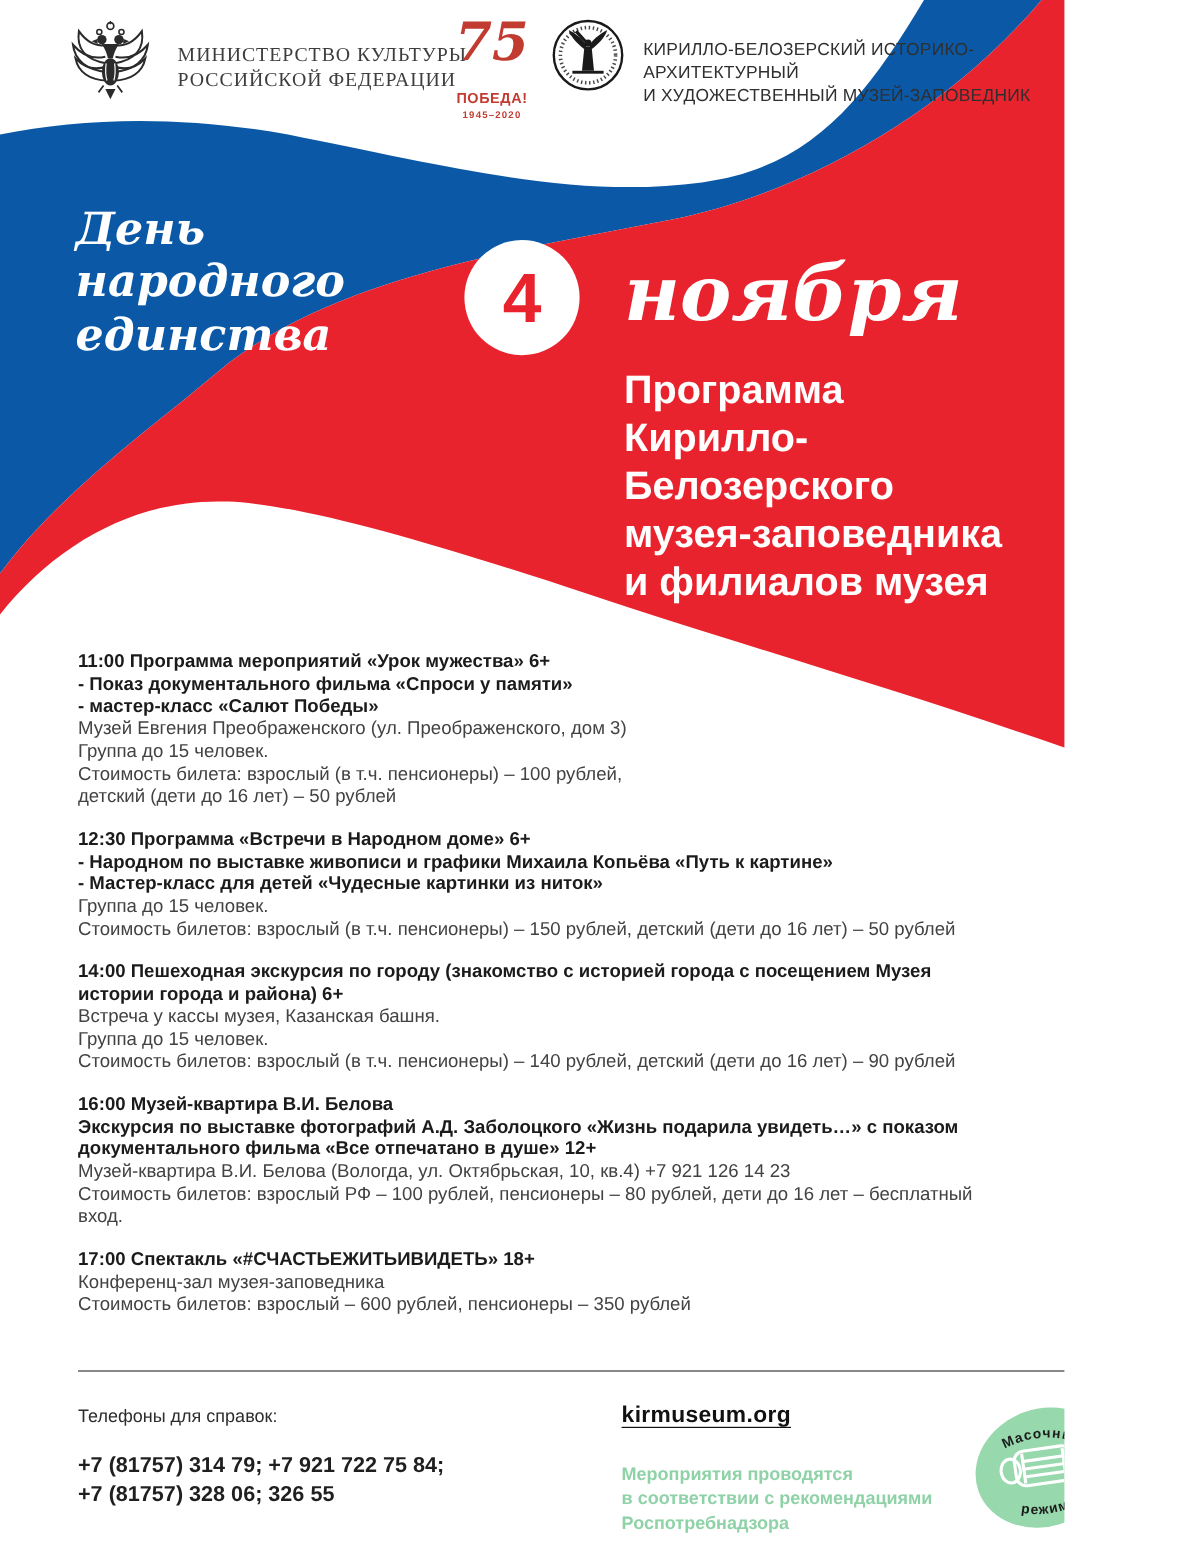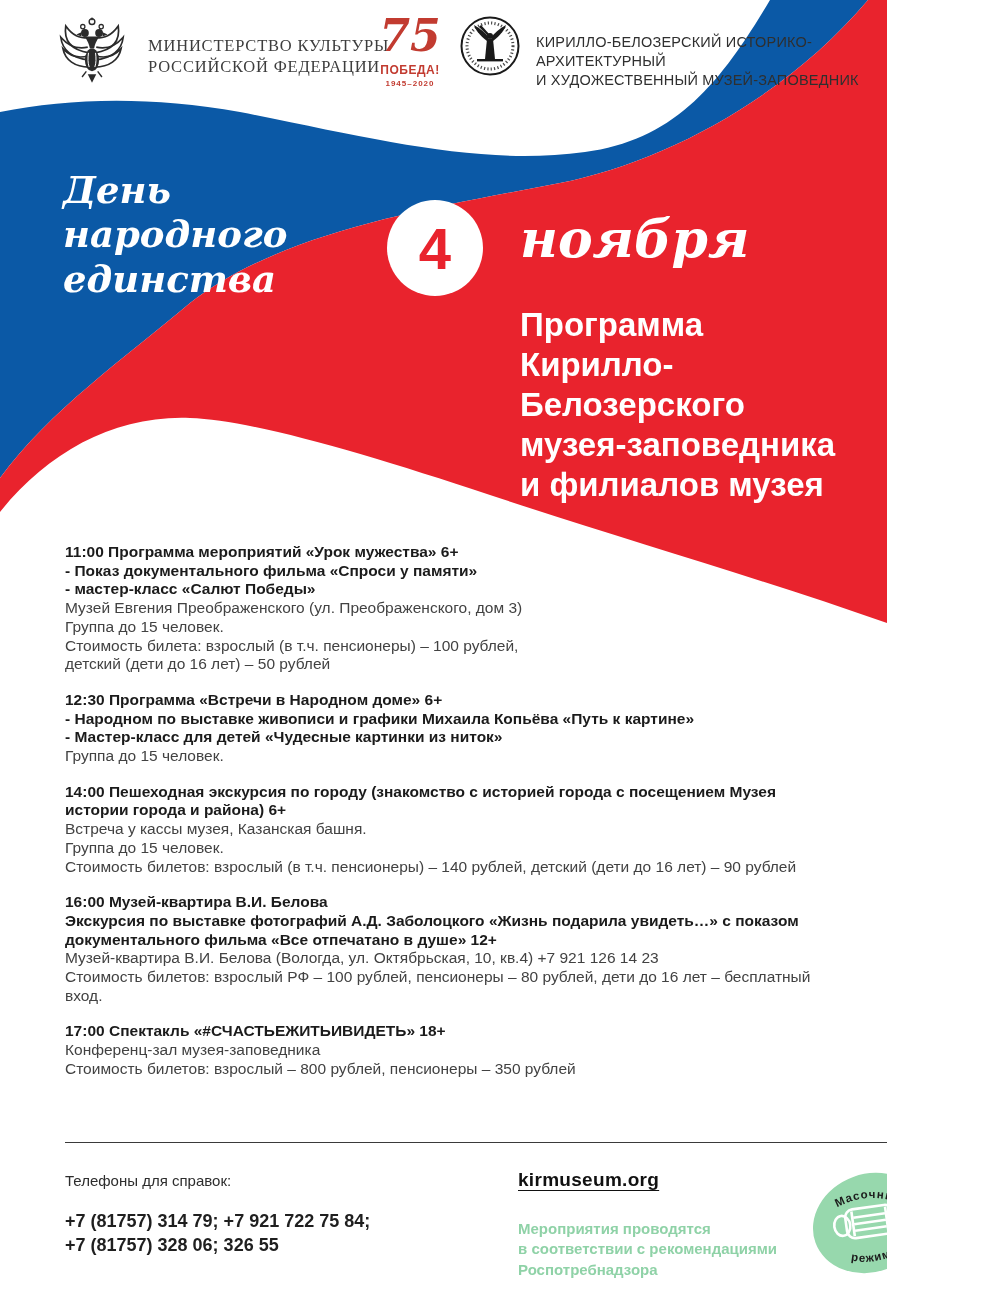--- a/index.html
+++ b/index.html
@@ -8,35 +8,35 @@
   .bg{position:absolute;left:0;top:0;z-index:0;}
 
   
   .hdr-eagle{position:absolute;left:56px;top:16px;z-index:3;}
   .hdr-ministry{position:absolute;left:148px;top:36px;z-index:3;
     font-family:"Liberation Serif",serif;font-size:16.5px;letter-spacing:.8px;
     color:#3d3d3d;line-height:1.25;white-space:pre-line;}
   .v75{position:absolute;left:378px;top:14px;width:64px;text-align:center;z-index:3;color:#c23b30;}
   .v75 .num{font-size:44px;font-weight:bold;font-style:italic;line-height:1;
     font-family:"DejaVu Serif",serif;}
-  .v75 .lbl{font-size:12px;font-weight:bold;letter-spacing:.5px;margin-top:5px;}
+  .v75 .lbl{font-size:12px;font-weight:bold;letter-spacing:.5px;margin-top:17px;}
   .v75 .yrs{font-size:8px;font-weight:bold;letter-spacing:1px;margin-top:2px;}
   .hdr-round{position:absolute;left:459px;top:15px;z-index:3;}
   .hdr-museum{position:absolute;left:536px;top:33px;z-index:3;font-size:14.5px;
     font-weight:500;color:#2f2f2f;letter-spacing:.2px;line-height:1.3;white-space:pre-line;}
 
   
   .holiday{position:absolute;left:63px;top:168px;z-index:2;color:#fff;
     font-family:"DejaVu Serif",serif;font-style:italic;font-weight:bold;
     font-size:37px;line-height:1.2;white-space:pre-line;}
   .day-circle{position:absolute;left:387px;top:200px;width:96px;height:96px;border-radius:50%;
     background:#fff;z-index:2;display:flex;align-items:center;justify-content:center;}
   .day-circle .n{color:#e9232d;font-size:58px;font-weight:bold;font-family:"Liberation Sans",sans-serif;}
   .month{position:absolute;left:520px;top:208px;z-index:2;color:#fff;
-    font-family:"DejaVu Serif",serif;font-style:italic;font-weight:bold;font-size:52px;}
+    font-family:"DejaVu Serif",serif;font-style:italic;font-weight:bold;font-size:64px;}
   .prog-title{position:absolute;left:520px;top:305px;z-index:2;color:#fff;
     font-size:33px;font-weight:bold;line-height:1.21;white-space:pre-line;}
 
   
   .sections{position:absolute;left:65px;top:543px;width:858px;z-index:2;}
   .section{margin-bottom:17px;}
   .line{font-size:15.5px;line-height:18.7px;color:#424242;}
   .line.b{font-weight:bold;color:#1b1b1b;}
 
   .divider{position:absolute;left:65px;top:1142px;width:855px;height:0;
@@ -136,40 +136,41 @@
         <div class="line">Музей Евгения Преображенского (ул. Преображенского, дом 3)</div>
         <div class="line">Группа до 15 человек.</div>
         <div class="line">Стоимость билета:  взрослый (в т.ч. пенсионеры) – 100 рублей,</div>
         <div class="line">детский (дети до 16 лет) – 50 рублей</div>
       </div>
       <div class="section">
         <div class="line b">12:30 Программа «Встречи в Народном доме» 6+</div>
         <div class="line b">- Народном по выставке живописи и графики Михаила Копьёва «Путь к картине»</div>
         <div class="line b">- Мастер-класс для детей «Чудесные картинки из ниток»</div>
         <div class="line">Группа до 15 человек.</div>
+        <div class="line">Стоимость билетов: взрослый (в т.ч. пенсионеры) – 150 рублей, детский (дети до 16 лет) – 50 рублей</div>
       </div>
       <div class="section">
         <div class="line b">14:00 Пешеходная экскурсия по городу (знакомство с историей города с посещением Музея</div>
         <div class="line b">истории города и района) 6+</div>
         <div class="line">Встреча у кассы музея, Казанская башня.</div>
         <div class="line">Группа до 15 человек.</div>
         <div class="line">Стоимость билетов: взрослый (в т.ч. пенсионеры) – 140 рублей,  детский (дети до 16 лет) – 90 рублей</div>
       </div>
       <div class="section">
         <div class="line b">16:00 Музей-квартира В.И. Белова</div>
         <div class="line b">Экскурсия по выставке фотографий А.Д. Заболоцкого «Жизнь подарила увидеть…»  с показом</div>
         <div class="line b">документального фильма «Все отпечатано в душе» 12+</div>
         <div class="line">Музей-квартира В.И. Белова (Вологда, ул. Октябрьская, 10, кв.4) +7 921 126 14 23</div>
         <div class="line">Стоимость билетов: взрослый РФ – 100 рублей, пенсионеры – 80 рублей, дети до 16 лет – бесплатный</div>
         <div class="line">вход.</div>
       </div>
       <div class="section">
         <div class="line b">17:00 Спектакль «#СЧАСТЬЕЖИТЬИВИДЕТЬ» 18+</div>
         <div class="line">Конференц-зал музея-заповедника</div>
-        <div class="line">Стоимость билетов: взрослый – 800 рублей, пенсионеры – 350 рублей</div>
+        <div class="line">Стоимость билетов: взрослый – 600 рублей, пенсионеры – 350 рублей</div>
       </div>
     </div>
 
   <div class="divider"></div>
 
   <div class="phones-label">Телефоны для справок:</div>
   <div class="phones">+7 (81757) 314 79; +7 921 722 75 84;
 +7 (81757) 328 06; 326 55</div>
 
   <a class="website" href="#">kirmuseum.org</a>

